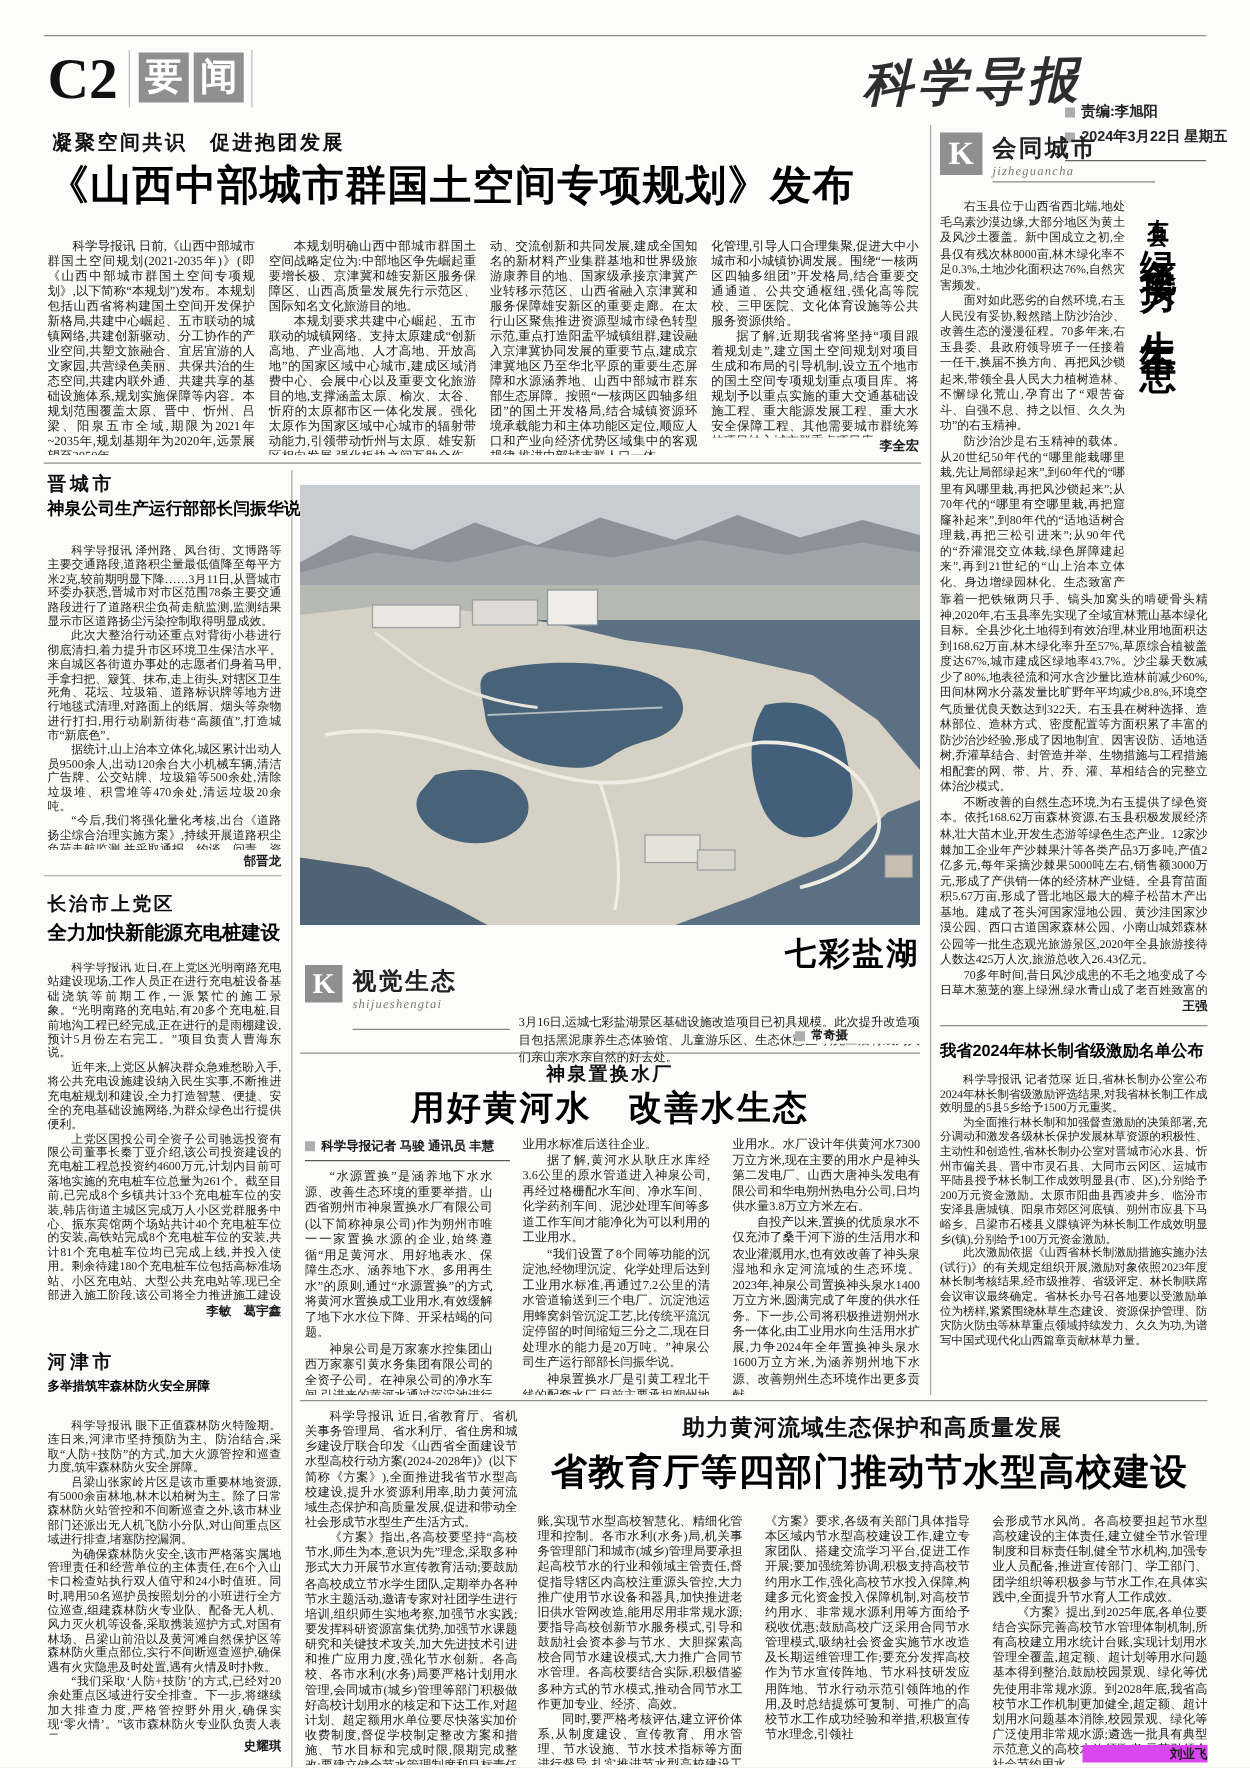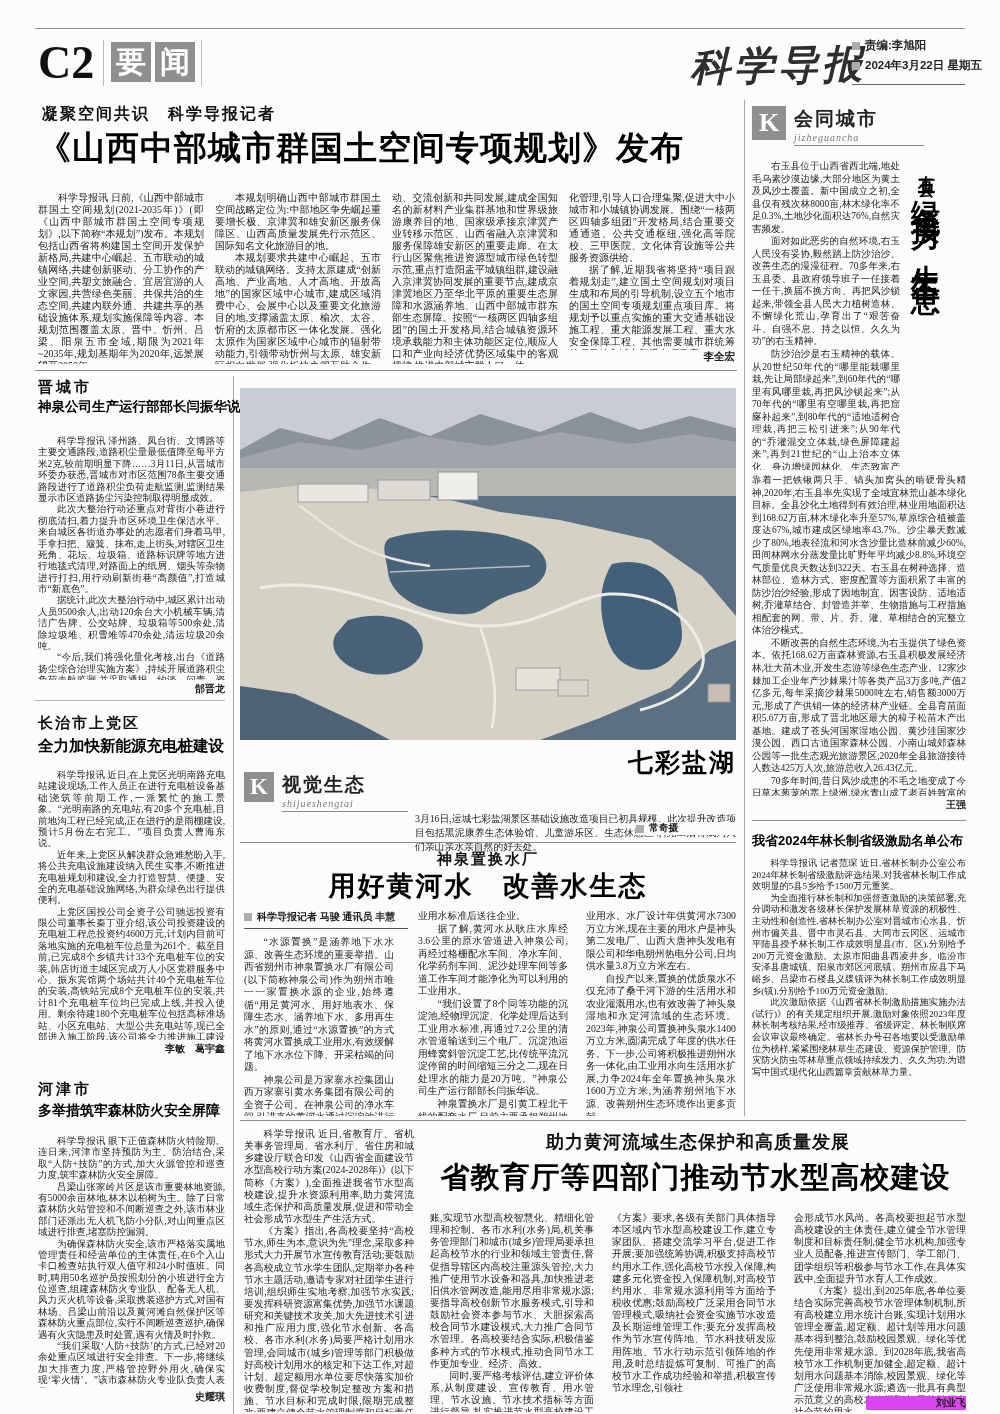--- a/index.html
+++ b/index.html
@@ -7,21 +7,21 @@
         font-family:"Liberation Serif","DejaVu Serif",serif;color:#1b1b1b;overflow:hidden;}
   .abs{position:absolute;}
   .hr{position:absolute;height:1px;background:#8f8f8f;}
   .vr{position:absolute;width:1px;background:#bcbcbc;}
   .pageno{font-family:"Liberation Serif",serif;font-weight:bold;font-size:46px;color:#111;}
   .secbox{width:40px;height:40px;background:#8f8f8f;color:#fff;text-align:center;line-height:40px;
           font-size:30px;font-weight:bold;font-family:"Liberation Sans",sans-serif;}
   .masthead{font-family:"Liberation Serif",serif;font-style:italic;font-weight:bold;
             font-size:40px;color:#2e2e2e;letter-spacing:4px;transform:rotate(-1deg);}
   .dateblock{font-family:"Liberation Sans",sans-serif;font-size:11.5px;font-weight:bold;color:#222;
-             border-bottom:1px solid #666;padding-bottom:6px;}
+             border-bottom:1px solid #666;padding-bottom:6px;margin-top:44px;}
   .dateblock div{margin-bottom:5px;white-space:nowrap;}
   .sq{display:inline-block;width:8px;height:8px;background:#adadad;margin-right:5px;vertical-align:middle;}
   .kicker{font-family:"Liberation Sans",sans-serif;font-weight:bold;color:#111;}
   .headline{font-family:"Liberation Sans",sans-serif;font-weight:900;color:#000;}
   .bodycol{font-size:10px;line-height:1.2;text-align:justify;overflow:hidden;}
   .bodycol p{margin:0;text-indent:2em;}
   .cont p:first-child{text-indent:0;}
   .sig{font-weight:bold;text-align:right;font-size:10.5px;}
   .obsbody{font-size:9.5px;line-height:1.32;text-align:justify;overflow:hidden;}
   .obsbody p{margin:0;text-indent:2em;}
@@ -47,21 +47,21 @@
   <div class="vr" style="left:103px;top:40px;height:46px;"></div>
   <div class="abs secbox" style="left:111px;top:42px;">要</div>
   <div class="abs secbox" style="left:155px;top:42px;">闻</div>
   <div class="vr" style="left:201px;top:40px;height:46px;"></div>
   <div class="abs masthead" style="left:690px;top:38px;">科学导报</div>
   <div class="abs dateblock" style="left:852px;top:38px;width:113px;">
     <div><span class="sq"></span><span>责编:李旭阳</span></div>
     <div><span class="sq"></span><span>2024年3月22日</span> <span>星期五</span></div>
   </div>
 
-  <div class="abs kicker" style="left:42px;top:104px;font-size:16px;letter-spacing:2px;">凝聚空间共识　科学导报记者</div>
+  <div class="abs kicker" style="left:42px;top:104px;font-size:16px;letter-spacing:2px;">凝聚空间共识　促进抱团发展</div>
   <div class="abs headline" style="left:38px;top:126px;width:700px;font-size:33px;letter-spacing:1px;white-space:nowrap;">《山西中部城市群国土空间专项规划》发布</div>
   <div class="abs bodycol" style="left:38px;top:192px;width:166px;height:172px;">
       <p>科学导报讯 日前,《山西中部城市群国土空间规划(2021-2035年)》(即《山西中部城市群国土空间专项规划》,以下简称“本规划”)发布。本规划包括山西省将构建国土空间开发保护新格局,共建中心崛起、五市联动的城镇网络,共建创新驱动、分工协作的产业空间,共塑文旅融合、宜居宜游的人文家园,共营绿色美丽、共保共治的生态空间,共建内联外通、共建共享的基础设施体系,规划实施保障等内容。本规划范围覆盖太原、晋中、忻州、吕梁、阳泉五市全域,期限为2021年~2035年,规划基期年为2020年,远景展望至2050年。</p>
     </div>
   <div class="abs bodycol" style="left:215px;top:192px;width:166px;height:172px;">
       <p>本规划明确山西中部城市群国土空间战略定位为:中部地区争先崛起重要增长极、京津冀和雄安新区服务保障区、山西高质量发展先行示范区、国际知名文化旅游目的地。</p>
       <p>本规划要求共建中心崛起、五市联动的城镇网络。支持太原建成“创新高地、产业高地、人才高地、开放高地”的国家区域中心城市,建成区域消费中心、会展中心以及重要文化旅游目的地,支撑涵盖太原、榆次、太谷、忻府的太原都市区一体化发展。强化太原作为国家区域中心城市的辐射带动能力,引领带动忻州与太原、雄安新区相向发展,强化板块之间互助合作、资源流</p>
     </div>
   <div class="abs bodycol cont" style="left:392px;top:192px;width:166px;height:172px;">
       <p>动、交流创新和共同发展,建成全国知名的新材料产业集群基地和世界级旅游康养目的地、国家级承接京津冀产业转移示范区、山西省融入京津冀和服务保障雄安新区的重要走廊。在太行山区聚焦推进资源型城市绿色转型示范,重点打造阳盂平城镇组群,建设融入京津冀协同发展的重要节点,建成京津冀地区乃至华北平原的重要生态屏障和水源涵养地、山西中部城市群东部生态屏障。按照“一核两区四轴多组团”的国土开发格局,结合城镇资源环境承载能力和主体功能区定位,顺应人口和产业向经济优势区域集中的客观规律,推进中部城市群人口一体</p>
@@ -74,37 +74,37 @@
   <div class="hr" style="left:35px;top:370px;width:702px;"></div>
 
   <div class="vr" style="left:744px;top:100px;height:1016px;background:#a8a8a8;"></div>
   <div class="vr" style="left:233px;top:376px;height:1038px;background:#a8a8a8;"></div>
 
   <div class="abs kicker" style="left:38px;top:378px;font-size:15px;letter-spacing:3px;">晋城市</div>
   <div class="abs headline" style="left:38px;top:398px;width:190px;font-size:13.5px;white-space:nowrap;">神泉公司生产运行部部长闫振华说</div>
   <div class="abs bodycol" style="left:38px;top:436px;width:187px;height:244px;font-size:9.5px;">
       <p>科学导报讯 泽州路、凤台街、文博路等主要交通路段,道路积尘量最低值降至每平方米2克,较前期明显下降……3月11日,从晋城市环委办获悉,晋城市对市区范围78条主要交通路段进行了道路积尘负荷走航监测,监测结果显示市区道路扬尘污染控制取得明显成效。</p>
       <p>此次大整治行动还重点对背街小巷进行彻底清扫,着力提升市区环境卫生保洁水平。来自城区各街道办事处的志愿者们身着马甲,手拿扫把、簸箕、抹布,走上街头,对辖区卫生死角、花坛、垃圾箱、道路标识牌等地方进行地毯式清理,对路面上的纸屑、烟头等杂物进行打扫,用行动刷新街巷“高颜值”,打造城市“新底色”。</p>
-      <p>据统计,此次大整治行动中,城区累计出动人员9500余人,出动120余台大小机械车辆,清洁广告牌、公交站牌、垃圾箱等500余处,清除垃圾堆、积雪堆等470余处,清运垃圾20余吨。</p>
+      <p>据统计,山上治本立体化,城区累计出动人员9500余人,出动120余台大小机械车辆,清洁广告牌、公交站牌、垃圾箱等500余处,清除垃圾堆、积雪堆等470余处,清运垃圾20余吨。</p>
       <p>“今后,我们将强化量化考核,出台《道路扬尘综合治理实施方案》,持续开展道路积尘负荷走航监测,并采取通报、约谈、问责、资金扣罚等措施,有效遏制各类道路扬尘对空气质量的不利影响,推动全市环境空气质量再上新台阶。”市环委办相关工作人员说。</p>
     </div>
   <div class="abs sig" style="left:38px;top:682px;width:187px;font-size:10px;">郜晋龙</div>
   <div class="hr" style="left:35px;top:700px;width:190px;background:#b5b5b5;"></div>
 
   <div class="abs kicker" style="left:38px;top:714px;font-size:15px;letter-spacing:2px;">长治市上党区</div>
   <div class="abs headline" style="left:38px;top:736px;width:190px;font-size:15.5px;white-space:nowrap;">全力加快新能源充电桩建设</div>
   <div class="abs bodycol" style="left:38px;top:770px;width:187px;height:270px;font-size:9.5px;">
       <p>科学导报讯 近日,在上党区光明南路充电站建设现场,工作人员正在进行充电桩设备基础浇筑等前期工作,一派繁忙的施工景象。“光明南路的充电站,有20多个充电桩,目前地沟工程已经完成,正在进行的是雨棚建设,预计5月份左右完工。”项目负责人曹海东说。</p>
       <p>近年来,上党区从解决群众急难愁盼入手,将公共充电设施建设纳入民生实事,不断推进充电桩规划和建设,全力打造智慧、便捷、安全的充电基础设施网络,为群众绿色出行提供便利。</p>
       <p>上党区国投公司全资子公司驰远投资有限公司董事长秦丁亚介绍,该公司投资建设的充电桩工程总投资约4600万元,计划内目前可落地实施的充电桩车位总量为261个。截至目前,已完成8个乡镇共计33个充电桩车位的安装,韩店街道主城区完成万人小区党群服务中心、振东宾馆两个场站共计40个充电桩车位的安装,高铁站完成8个充电桩车位的安装,共计81个充电桩车位均已完成上线,并投入使用。剩余待建180个充电桩车位包括高标准场站、小区充电站、大型公共充电站等,现已全部进入施工阶段,该公司将全力推进施工建设工作,争取早日交付使用,为广大上党区民提供更加便捷的充电服务。</p>
     </div>
   <div class="abs sig" style="left:38px;top:1042px;width:187px;font-size:10px;">李敏　葛宇鑫</div>
 
   <div class="abs kicker" style="left:38px;top:1080px;font-size:15px;letter-spacing:3px;">河津市</div>
-  <div class="abs headline" style="left:38px;top:1102px;width:190px;font-size:14px;white-space:nowrap;">多举措筑牢森林防火安全屏障</div>
+  <div class="abs headline" style="left:38px;top:1102px;width:190px;font-size:10px;white-space:nowrap;">多举措筑牢森林防火安全屏障</div>
   <div class="abs bodycol" style="left:38px;top:1136px;width:187px;height:252px;font-size:9.5px;">
       <p>科学导报讯 眼下正值森林防火特险期。连日来,河津市坚持预防为主、防治结合,采取“人防+技防”的方式,加大火源管控和巡查力度,筑牢森林防火安全屏障。</p>
       <p>吕梁山张家岭片区是该市重要林地资源,有5000余亩林地,林木以柏树为主。除了日常森林防火站管控和不间断巡查之外,该市林业部门还派出无人机飞防小分队,对山间重点区域进行排查,堵塞防控漏洞。</p>
       <p>为确保森林防火安全,该市严格落实属地管理责任和经营单位的主体责任,在6个入山卡口检查站执行双人值守和24小时值班。同时,聘用50名巡护员按照划分的小班进行全方位巡查,组建森林防火专业队、配备无人机、风力灭火机等设备,采取携装巡护方式,对国有林场、吕梁山前沿以及黄河滩自然保护区等森林防火重点部位,实行不间断巡查巡护,确保遇有火灾隐患及时处置,遇有火情及时扑救。</p>
       <p>“我们采取‘人防+技防’的方式,已经对20余处重点区域进行安全排查。下一步,将继续加大排查力度,严格管控野外用火,确保实现‘零火情’。”该市森林防火专业队负责人表示。</p>
     </div>
   <div class="abs sig" style="left:38px;top:1390px;width:187px;font-size:10px;">史耀琪</div>
 
   <div class="abs klogo" style="left:752px;top:106px;width:34px;height:34px;font-size:26px;line-height:34px;">K</div>
   <div class="abs" style="left:794px;top:106px;width:130px;border-bottom:1px solid #888;padding-bottom:2px;">
@@ -157,21 +157,21 @@
       <path d="M20,200 C100,184 180,236 240,238 C300,240 330,210 368,206" stroke="#efece4" stroke-width="3" fill="none"></path>
       <path d="M368,206 C420,204 452,230 462,262 C470,288 440,312 400,322" stroke="#efece4" stroke-width="3" fill="none"></path>
       <path d="M60,118 C90,140 120,170 190,178" stroke="#e8e5dc" stroke-width="2.5" fill="none"></path>
       <path d="M240,238 C250,268 260,300 252,340" stroke="#efece4" stroke-width="2.5" fill="none"></path>
       <path d="M150,184 L290,178" stroke="#cfd3d2" stroke-width="1.5" fill="none" opacity="0.8"></path>
     </svg>
   </div>
 
   <div class="abs headline" style="left:560px;top:746px;width:176px;font-size:25px;text-align:right;letter-spacing:2px;">七彩盐湖</div>
   <div class="abs klogo" style="left:244px;top:772px;width:30px;height:30px;font-size:23px;line-height:30px;">K</div>
-  <div class="abs" style="left:282px;top:772px;width:126px;border-bottom:1px solid #888;padding-bottom:2px;">
+  <div class="abs" style="left:282px;top:772px;width:126px;border-bottom:1px solid #888;padding-bottom:14px;">
     <div class="logotitle">视觉生态</div>
     <div class="pinyin">shijueshengtai</div>
   </div>
   <div class="abs caption" style="left:415px;top:780px;width:321px;">3月16日,运城七彩盐湖景区基础设施改造项目已初具规模。此次提升改造项目包括黑泥康养生态体验馆、儿童游乐区、生态休憩区等,完工后将成为人们亲山亲水亲自然的好去处。</div>
   <div class="abs" style="left:636px;top:822px;width:100px;font-size:9.8px;font-weight:bold;background:#fcfcfa;">
     <span class="sq"></span><span>常奇摄</span>
   </div>
   <div class="hr" style="left:240px;top:842px;width:496px;"></div>
 
   <div class="abs kicker center" style="left:240px;top:850px;width:496px;font-size:15px;letter-spacing:2px;">神泉置换水厂</div>

